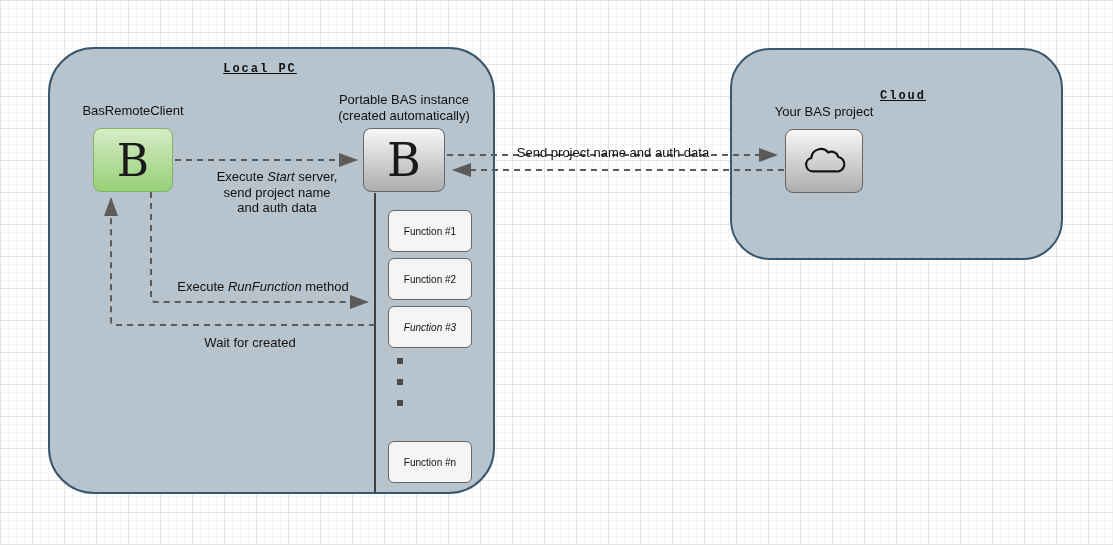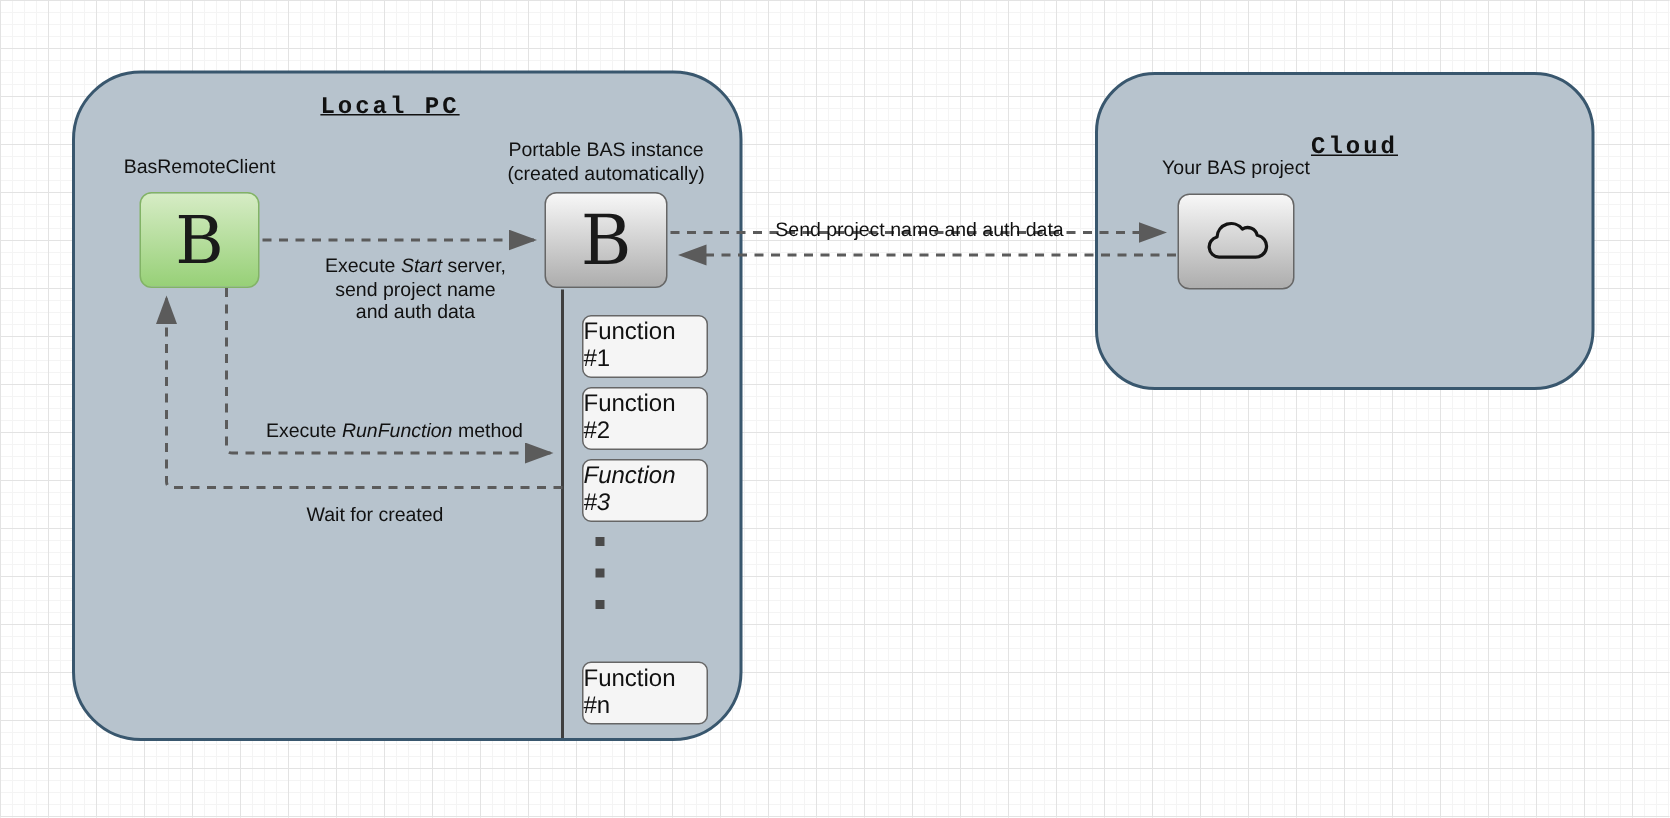--- a/index.html
+++ b/index.html
@@ -32,21 +32,21 @@
   .container{
     position:absolute; box-sizing:border-box;
     background:var(--container-fill);
     border:2px solid var(--container-border);
   }
   #local-pc{left:48px; top:47px; width:447px; height:447px; border-radius:46px;}
   #cloud{left:730px; top:48px; width:333px; height:212px; border-radius:40px;}
   .container-title{
     position:absolute; text-align:center;
     font-family:"Liberation Mono","DejaVu Sans Mono",monospace;
-    font-weight:bold; font-size:16px; letter-spacing:2px;
+    font-weight:bold; font-size:12px; letter-spacing:2px;
     text-decoration:underline; white-space:pre;
   }
   #local-pc-title{left:160px; top:62px; width:200px;}
   #cloud-title{left:803px; top:62px; width:200px;margin-top:27px;}
   .node-label{
     position:absolute; text-align:center; font-size:13px; line-height:15.5px;
   }
   #client-label{left:43px; top:103px; width:180px;text-align:center;}
   #instance-label{left:314px; top:92px; width:180px;}
   #project-label{left:734px; top:104px; width:180px;}
@@ -68,21 +68,21 @@
   }
   #project-box{
     left:785px; top:129px; width:78px; height:64px;
     background:linear-gradient(var(--gray-top), var(--gray-bottom));
     border:1.5px solid var(--gray-border);
   }
   .function-box{
     position:absolute; left:388px; width:84px; height:42px; box-sizing:border-box;
     background:var(--function-fill); border:1.5px solid var(--function-border);
     border-radius:6px; display:flex; align-items:center; justify-content:center;
-    font-size:16px;
+    font-size:10px;
   }
   #function-1{top:210px;} #function-2{top:258px;} #function-3{top:306px;font-style:italic;} #function-n{top:441px;}
   .dot{position:absolute; left:397px; width:6px; height:6px; background:#4a4a4a;}
   #dot-1{top:358px;} #dot-2{top:379px;} #dot-3{top:400px;}
   .edge-label{position:absolute; text-align:center; font-size:13px; line-height:15.5px;}
   #start-label{left:187px; top:169px; width:180px;}
   #runfunction-label{left:143px; top:279px; width:240px;}
   #wait-label{left:180px; top:335px; width:140px;}
   #send-label{left:463px; top:145px; width:300px;}
   #receive-label{left:464px; top:176px; width:300px;}

